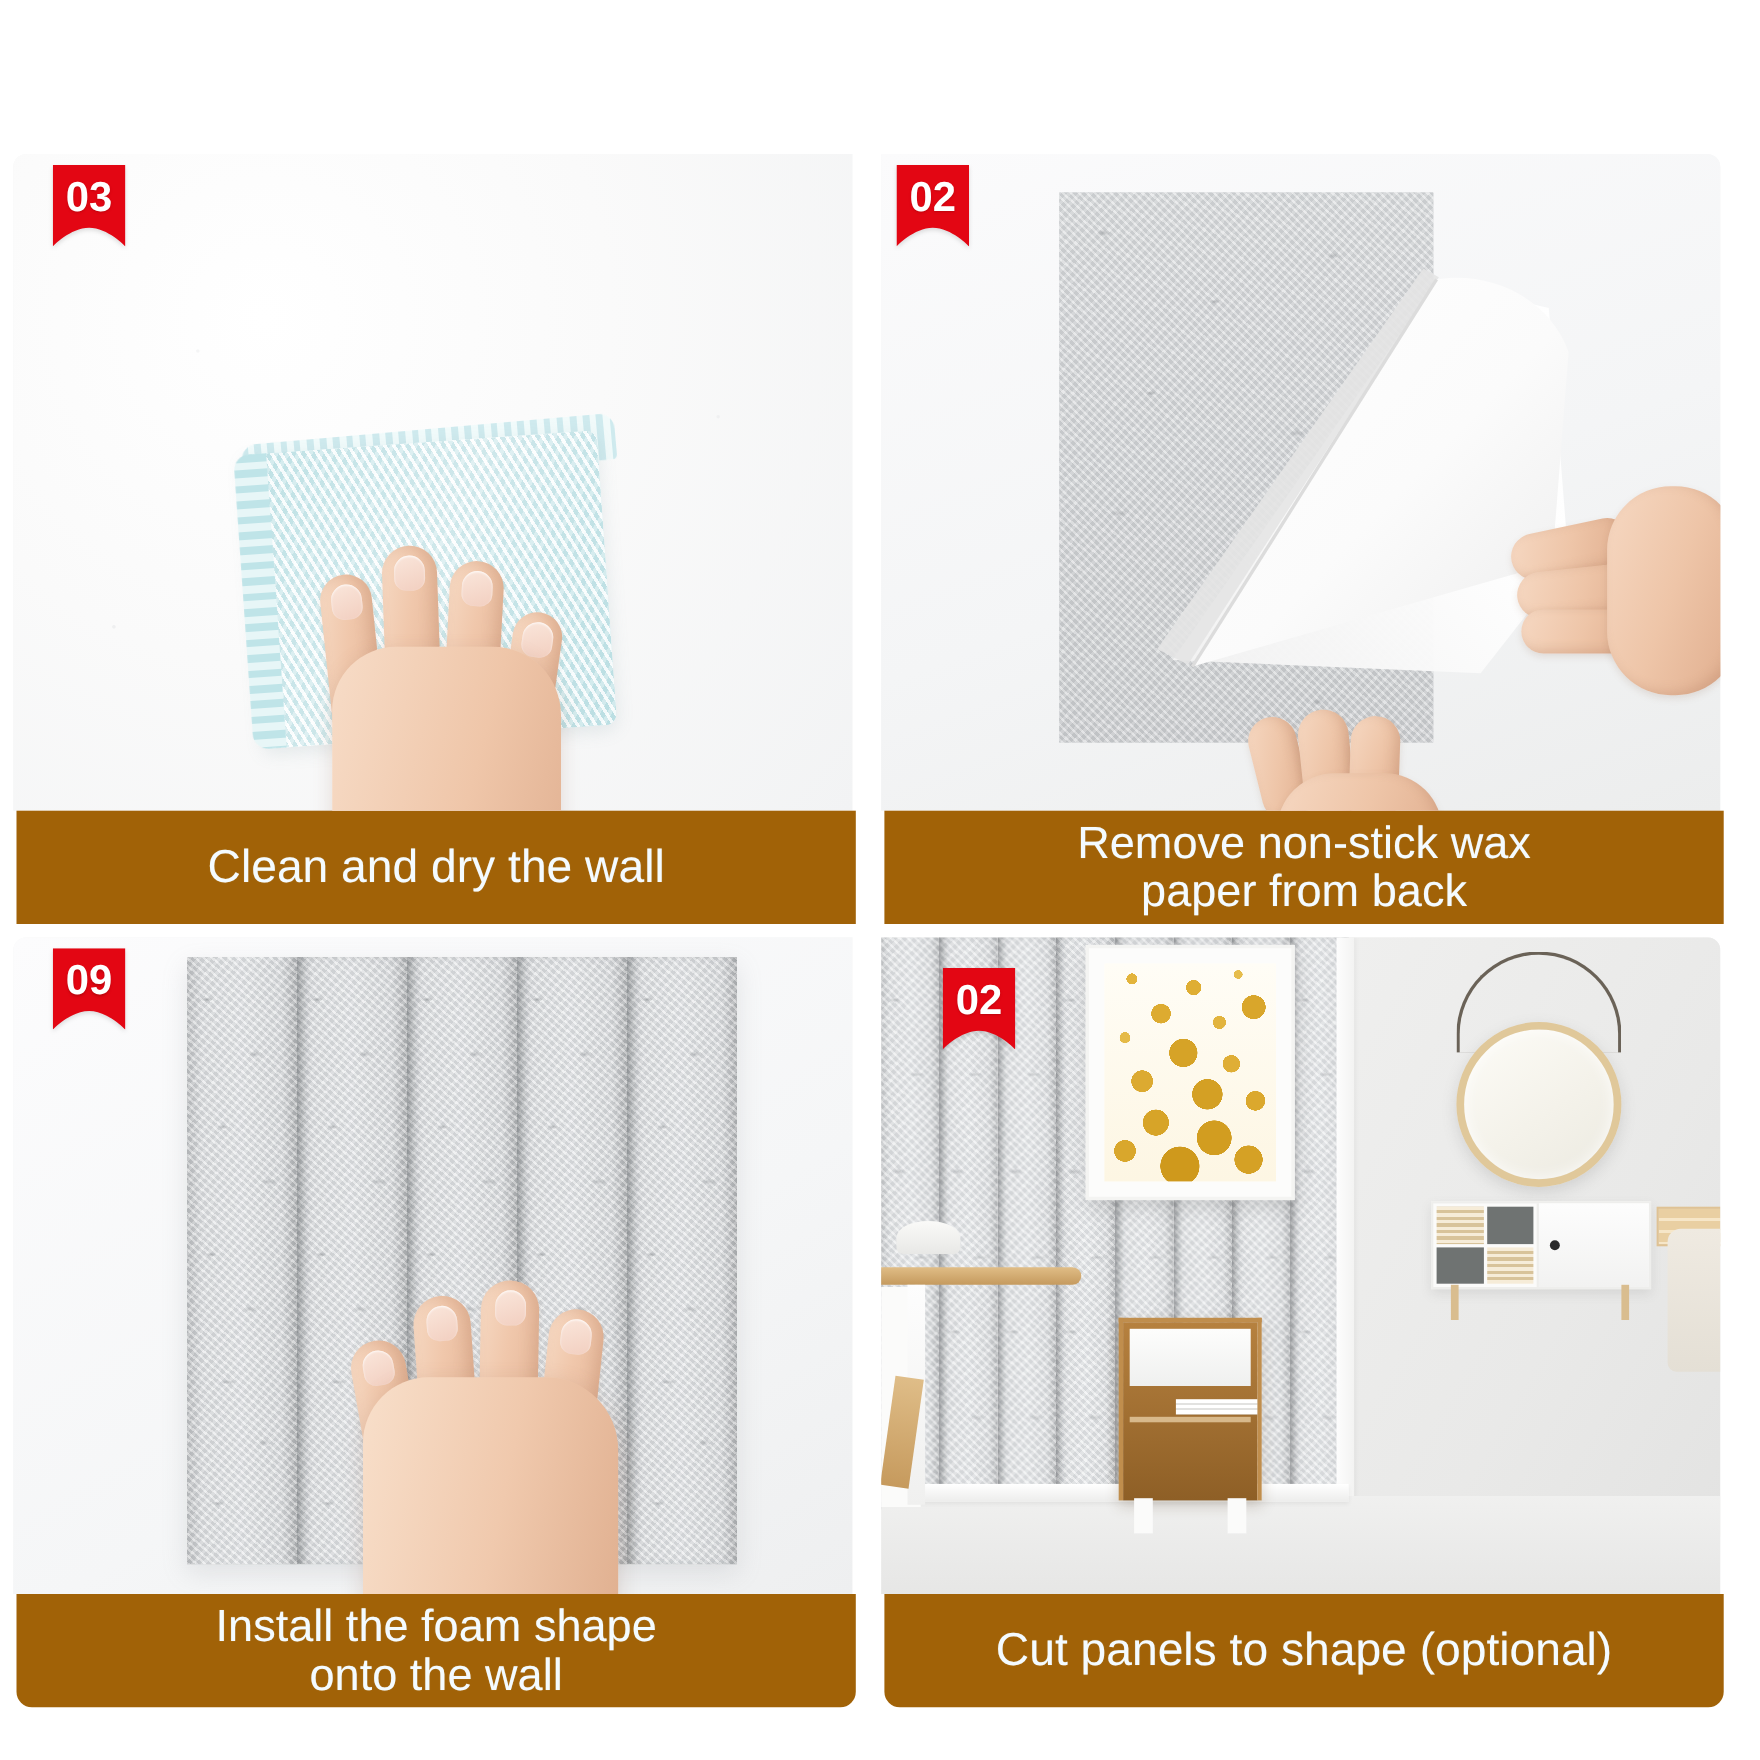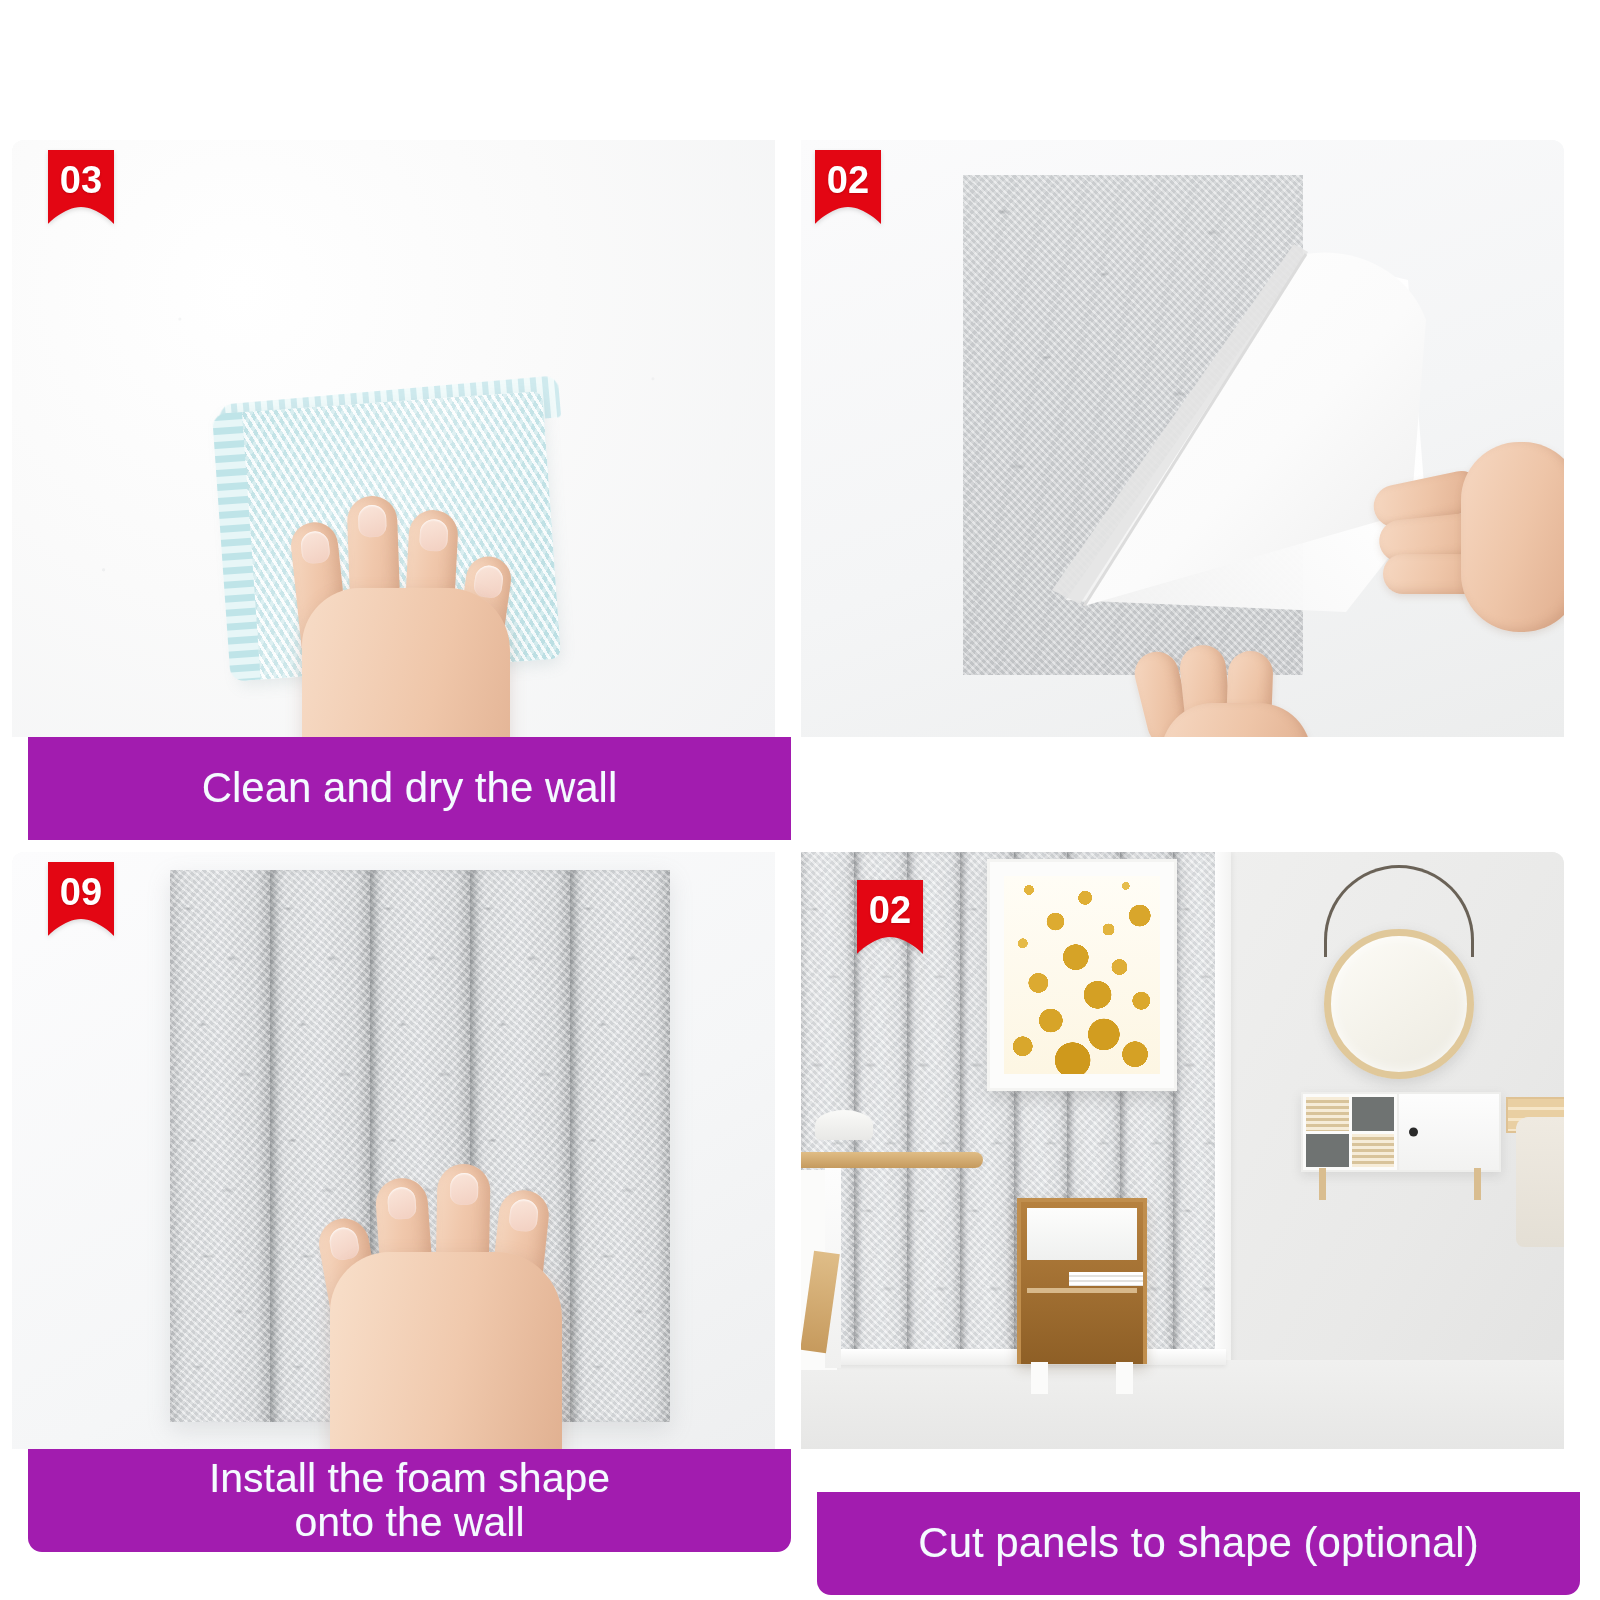--- a/index.html
+++ b/index.html
@@ -49,28 +49,28 @@
     overflow:hidden;
     background:#f7f8f8;
   }
   .cell.tl .photo{ border-top-left-radius:12px; }
   .cell.tr .photo{ border-top-right-radius:12px; }
   .cell.bl .photo{ border-top-left-radius:12px; }
   .cell.br .photo{ border-top-right-radius:12px; }
 
   
   .caption{
-    position:absolute; left:16px; top:597px;
+    position:absolute; left:3px; top:597px;
     width:763px; height:103px;
-    background:#a21caf;
+    background:#a16207;
     display:flex; align-items:center; justify-content:center;
     text-align:center;
   }
   .cell.bl .caption{ border-bottom-left-radius:14px; border-bottom-right-radius:14px; }
-  .cell.br .caption{ border-bottom-left-radius:14px; border-bottom-right-radius:14px;margin-top:43px; }
+  .cell.br .caption{ border-bottom-left-radius:14px; border-bottom-right-radius:14px; }
   .caption-text{
     color:#f4fbff;
     font-size:42px;
     font-weight:normal;
     line-height:1.07;
     padding:0 16px;
     white-space:pre-line;
     text-shadow:0 0 1px rgba(255,255,255,.35);
   }
   .caption-text.two{ font-size:41px; }
@@ -445,20 +445,24 @@
           <div class="knuckle" style="left:30px;  top:108px;width:150px;height:110px; border-radius:52px;"></div>
         </div>
 
         <div class="badge" style="left:14px;">
           <svg viewBox="0 0 66 74">
             <path d="M0,0 H66 V74 C66,74 50,57 33,57 C16,57 0,74 0,74 Z" fill="#E30613"></path>
           </svg>
           <div class="num">02</div>
         </div>
       </div>
+      <div class="caption">
+        <div class="caption-text two">Remove non-stick wax
+paper from back</div>
+      </div>
     </div>
 
     <div class="cell bl">
       <div class="photo">
         <div class="wall3"></div>
 
         <div class="flutepanel">
           <div class="slat"></div>
           <div class="slat"></div>
           <div class="slat"></div>

